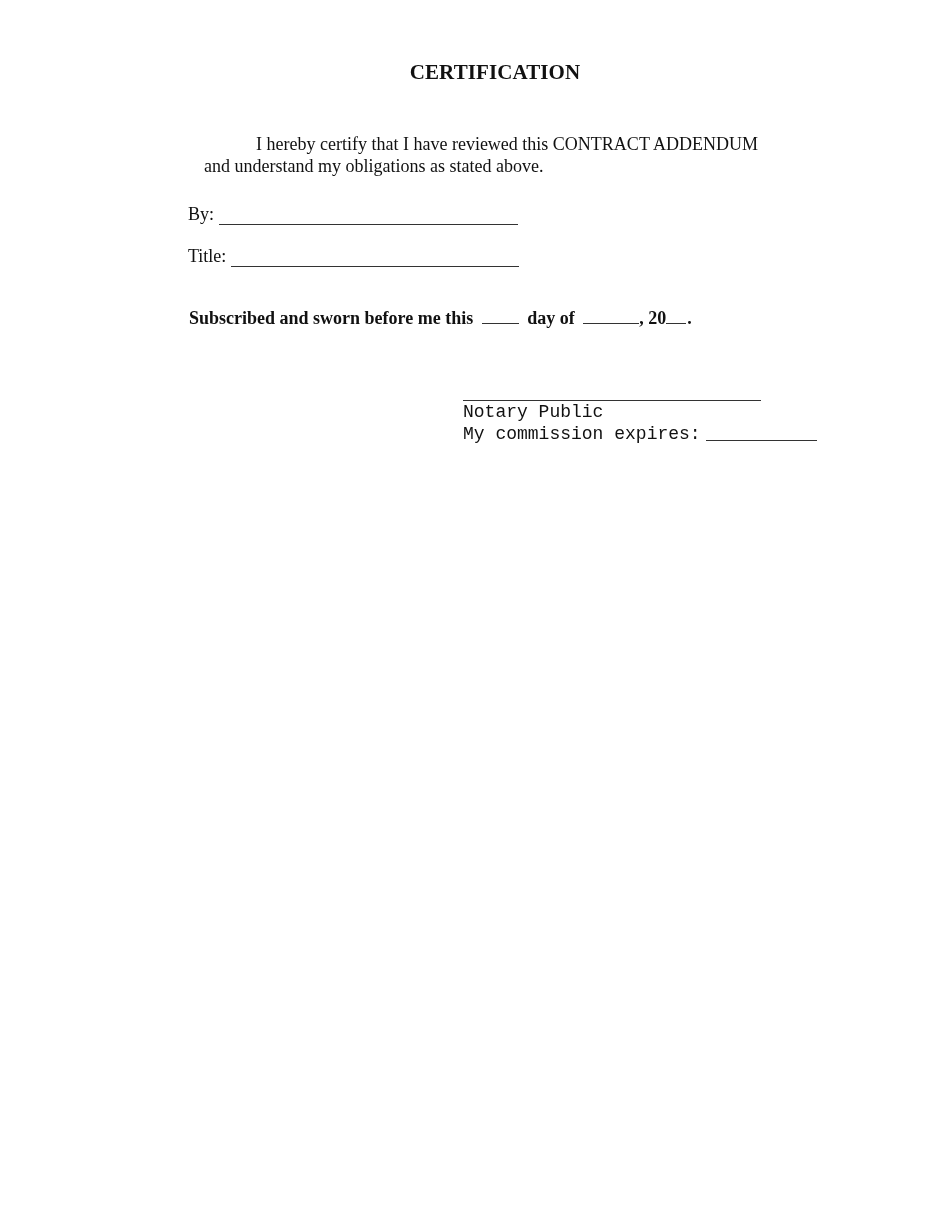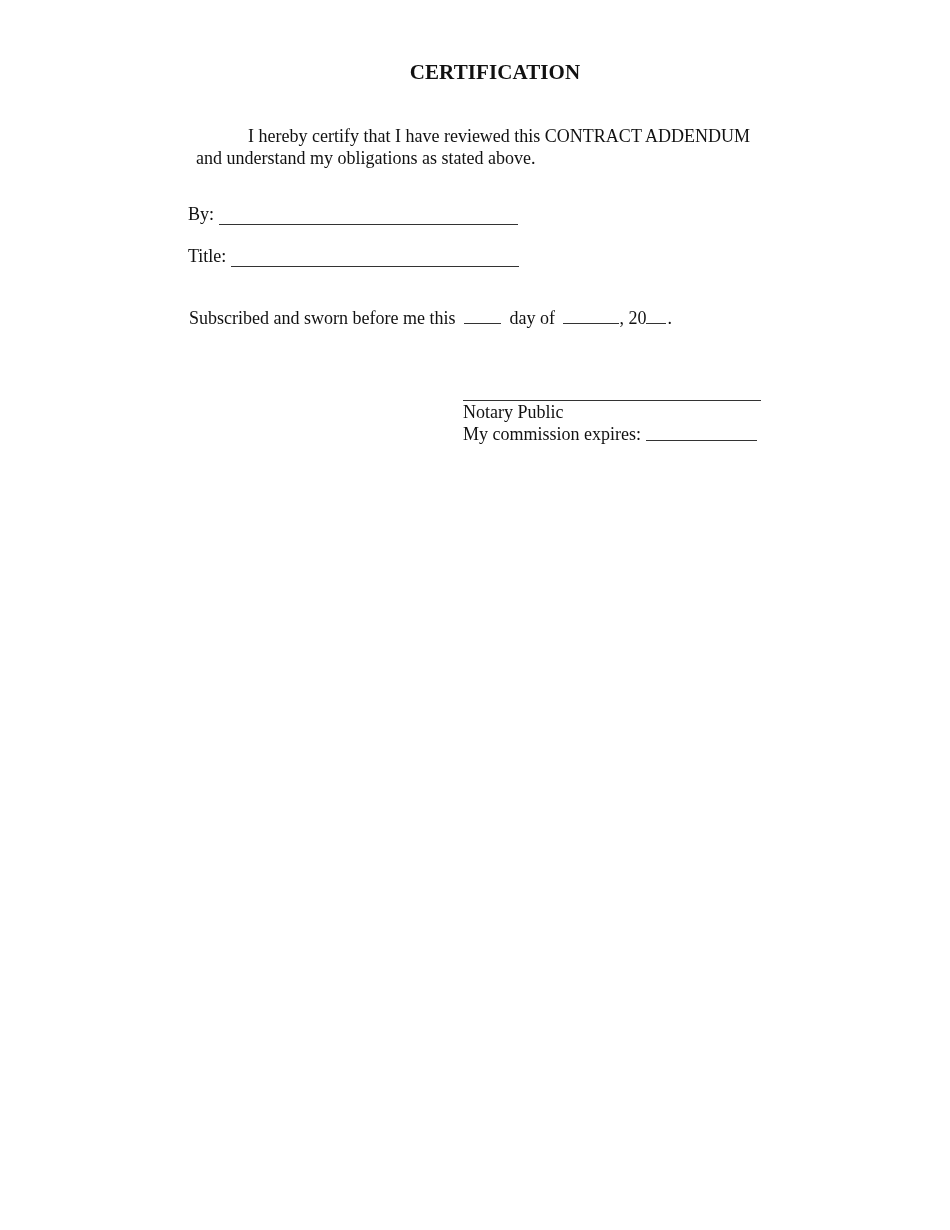--- a/index.html
+++ b/index.html
@@ -34,21 +34,21 @@
       letter-spacing: 0.1px;
     }
     .para {
       position: absolute;
       left: 188px;
       top: 117px;
       width: 580px;
       font-size: 18px;
       line-height: 22px;
       text-indent: 52px;
-      margin: 8px;
+      margin: 16px;
     }
     .field-row {
       position: absolute;
       left: 188px;
       font-size: 18px;
       line-height: 22px;
       white-space: nowrap;
       display: flex;
       align-items: flex-end;
     }
@@ -63,38 +63,40 @@
     .by .blank-line { width: 299px; }
     .title-row .blank-line { width: 288px; }
 
     .sworn {
       position: absolute;
       left: 189px;
       top: 307px;
       font-size: 18px;
       line-height: 22px;
       white-space: nowrap;
+      font-weight: bold;
     }
     .inline-blank {
       display: inline-block;
       border-bottom: 1.3px solid #333333;
       height: 15px;
       vertical-align: baseline;
     }
     .blank-day { width: 37px; margin: 0 4px 0 4px; }
     .blank-month { width: 56px; margin: 0 0 0 4px; }
     .blank-year { width: 20px; margin: 0 1px 0 0; }
 
     .notary {
       position: absolute;
       left: 463px;
       top: 380px;
       font-size: 18px;
       line-height: 22px;
       white-space: nowrap;
+      font-family: Liberation Mono, monospace;
     }
     .notary-sig-line {
       width: 298px;
       height: 20px;
       border-bottom: 1.3px solid #333333;
     }
     .notary-label {
       display: block;
     }
     .commission-row {

